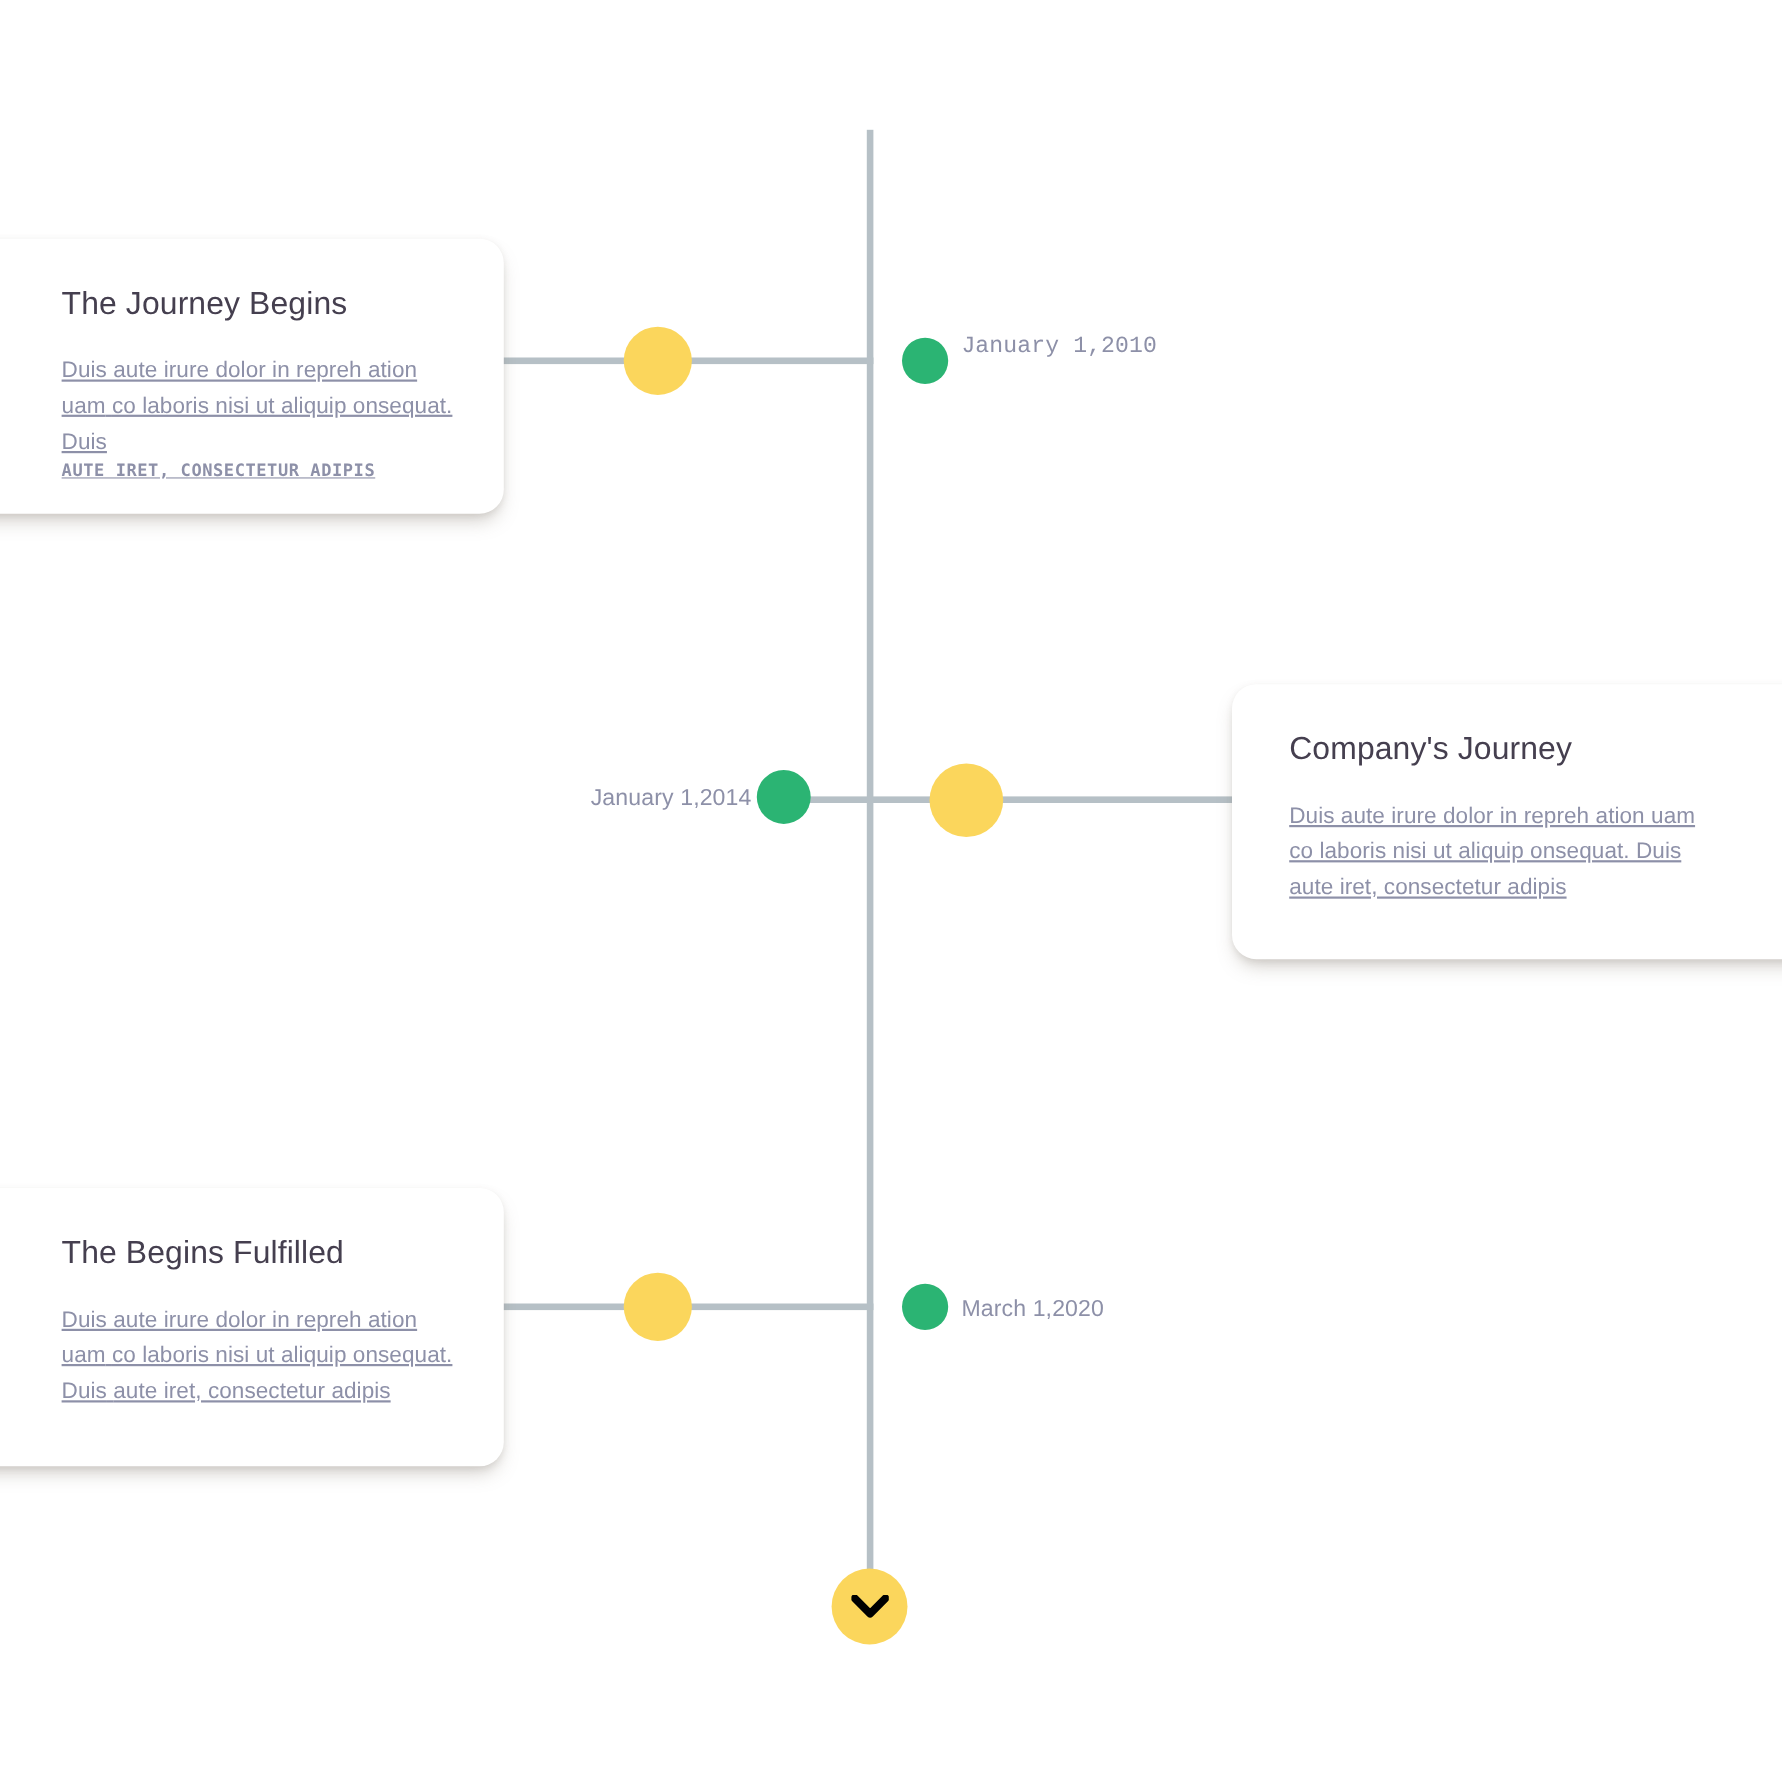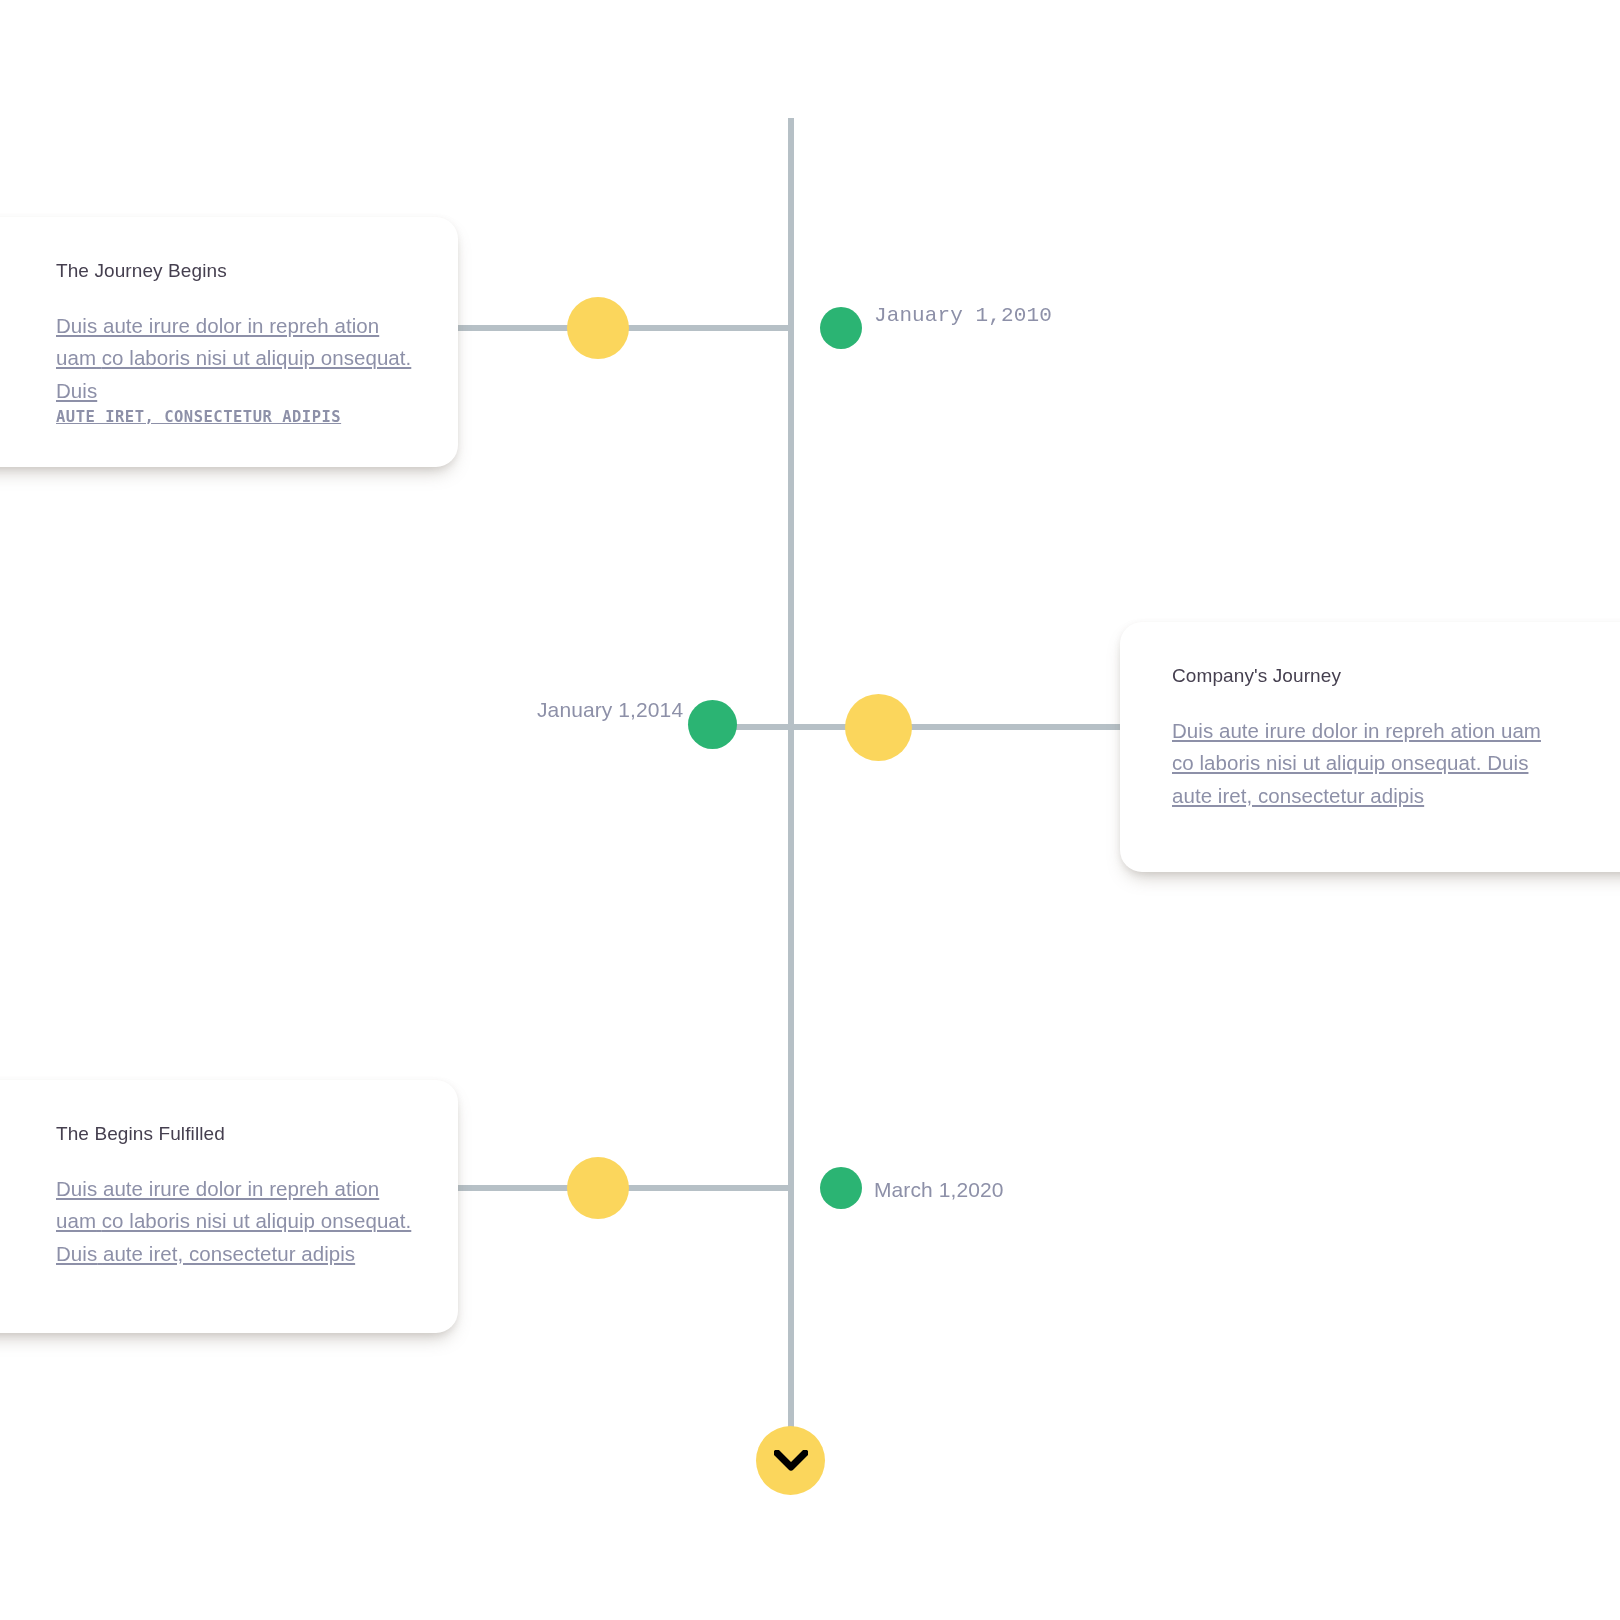--- a/index.html
+++ b/index.html
@@ -61,21 +61,21 @@
   
   .date-label {
     position: absolute;
     font-size: 21px;
     color: #8d90a8;
     letter-spacing: 0.1px;
     white-space: nowrap;
     line-height: 1;
   }
   .date-r1 { left: 874px; top: 305px; font-family: Liberation Mono, monospace; }
-  .date-r2 { left: 537px; top: 699px; }
+  .date-r2 { left: 537px; top: 715px; }
   .date-r3 { left: 874px; top: 1179px; }
 
   
   .card {
     position: absolute;
     background: #ffffff;
     border-radius: 22px;
     box-shadow: 0 10px 18px -6px rgba(120,110,96,0.38),
                 0 2px 6px rgba(150,145,135,0.16);
     box-sizing: border-box;
@@ -87,21 +87,21 @@
   .card-right {
     left: 1120px;
     width: 540px;
   }
   .card-1 { top: 217px;  height: 250px; padding: 44px 42px 0 98px; }
   .card-2 { top: 622px;  height: 250px; padding: 44px 98px 0 52px; }
   .card-3 { top: 1080px; height: 253px; padding: 44px 42px 0 98px; }
 
   .card-title {
     margin: 0 0 28px 0;
-    font-size: 19px;
+    font-size: 29px;
     font-weight: 400;
     color: #453f4f;
     line-height: 1.1;
     letter-spacing: 0.1px;
   }
   .card-body {
     margin: 0;
     font-size: 20.5px;
     line-height: 1.58;
     color: #8d90a8;

